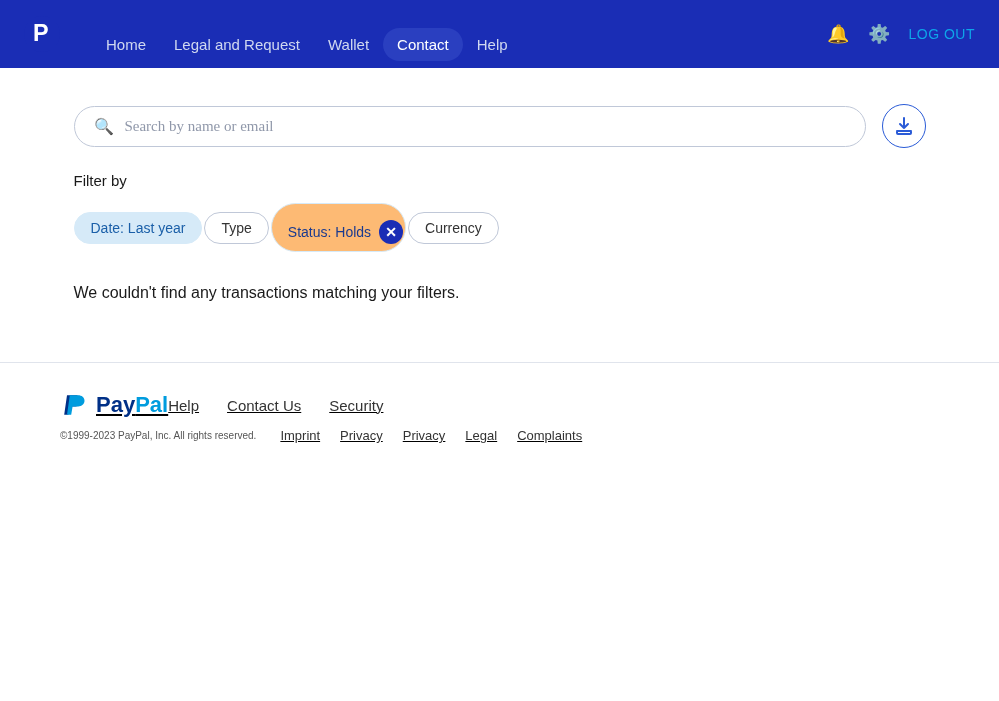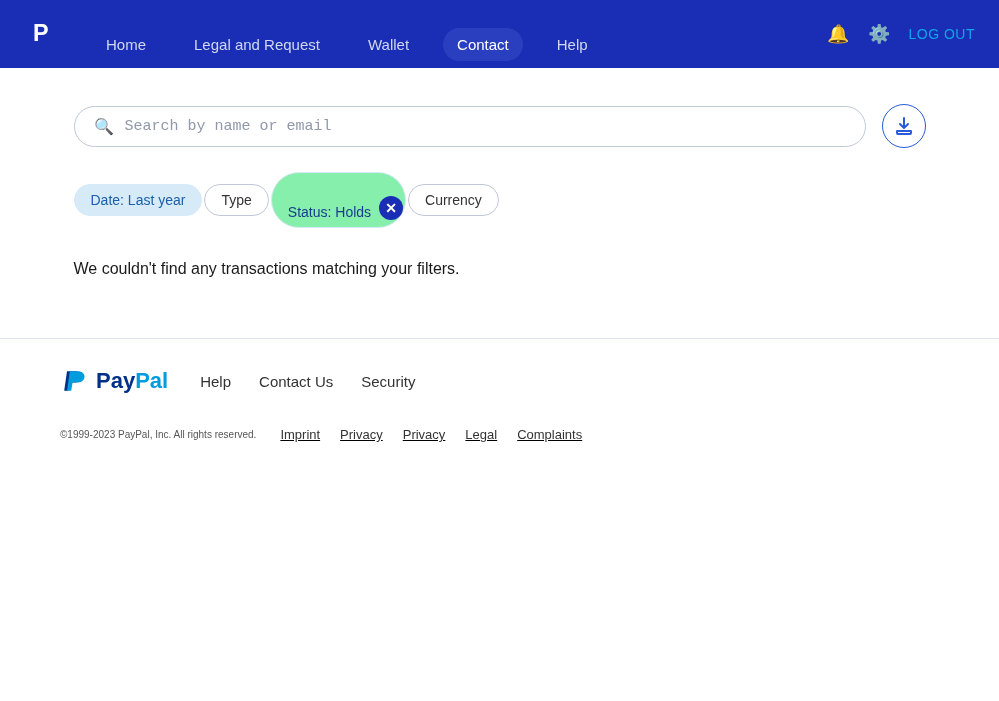--- a/index.html
+++ b/index.html
@@ -27,21 +27,21 @@
       display: flex;
       align-items: center;
     }
     .navbar-logo .pp-icon {
       width: 36px;
       height: 36px;
     }
     .nav-links {
       display: flex;
       align-items: center;
-      gap: 20px;
+      gap: 0;
       flex: 1;
       margin-top: 20px;
     }
     .nav-link {
       color: #d0d8f0;
       text-decoration: none;
       padding: 8px 14px;
       border-radius: 24px;
       font-size: 15px;
       font-weight: 400;
@@ -101,21 +101,21 @@
       color: #8090a8;
       margin-right: 10px;
       font-size: 16px;
     }
     .search-input {
       border: none;
       outline: none;
       font-size: 15px;
       color: #c2410c;
       width: 100%;
-      font-family: Liberation Mono, monospace;
+      font-family: Liberation Serif, serif;
     }
     .search-input::placeholder {
       color: #9098aa;
     }
     .download-btn {
       width: 44px;
       height: 44px;
       border-radius: 50%;
       border: 1.5px solid #2a5bd7;
       background: #fff;
@@ -155,27 +155,27 @@
       background-color: #d6eaf8;
       color: #1a5fa8;
       border: 1.5px solid #d6eaf8;
     }
     .chip-outline {
       background-color: #fff;
       color: #333;
       border: 1.5px solid #c0c8d8;
     }
     .chip-status {
-      background-color: #86efac;
+      background-color: #fdba74;
       color: #1a3a8f;
       border: 1.5px solid #d6eaf8;
       display: flex;
-      align-items: flex-end;
+      align-items: center;
       gap: 0;
-      padding: 23px 0 7px 16px;
+      padding: 16px 0 7px 16px;
     }
     .chip-x-btn {
       background-color: #1a2db5;
       color: #fff;
       border-radius: 50%;
       width: 24px;
       height: 24px;
       display: flex;
       align-items: center;
       justify-content: center;
@@ -201,22 +201,22 @@
       margin: 0;
     }
 
     
     .footer {
       padding: 28px 60px 20px;
     }
     .footer-top {
       display: flex;
       align-items: center;
-      gap: 32px;
-      margin-bottom: 32px;
+      margin-bottom: 9px;
+      text-decoration: underline;
     }
     .paypal-logo {
       display: flex;
       align-items: center;
       gap: 8px;
     }
     .paypal-logo-text {
       font-size: 22px;
       font-weight: 700;
       color: #003087;
@@ -289,20 +289,21 @@
       <input class="search-input" type="text" placeholder="Search by name or email" style="">
     </div>
     <button class="download-btn">
       <svg width="20" height="20" viewBox="0 0 20 20" fill="none" xmlns="http://www.w3.org/2000/svg">
         <path d="M10 2v10M10 12l-4-4M10 12l4-4M3 15h14" stroke="#2a5bd7" stroke-width="2" stroke-linecap="round" stroke-linejoin="round"></path>
         <path d="M3 16v1a1 1 0 001 1h12a1 1 0 001-1v-1" stroke="#2a5bd7" stroke-width="2" stroke-linecap="round"></path>
       </svg>
     </button>
   </div>
 
+  <div class="filter-label">Filter by</div>
 
   <div class="filter-chips">
 
     <button class="chip chip-blue-light">
       <span>Date: Last year</span>
     </button>
 
     <button class="chip chip-outline">
       <span>Type</span>
     </button>

